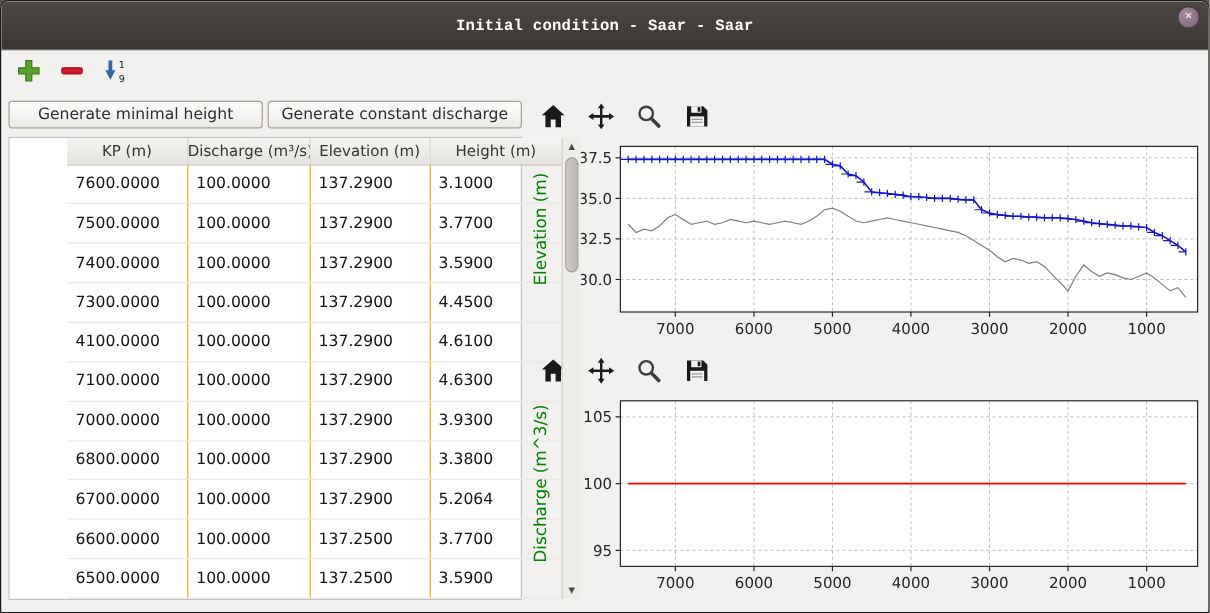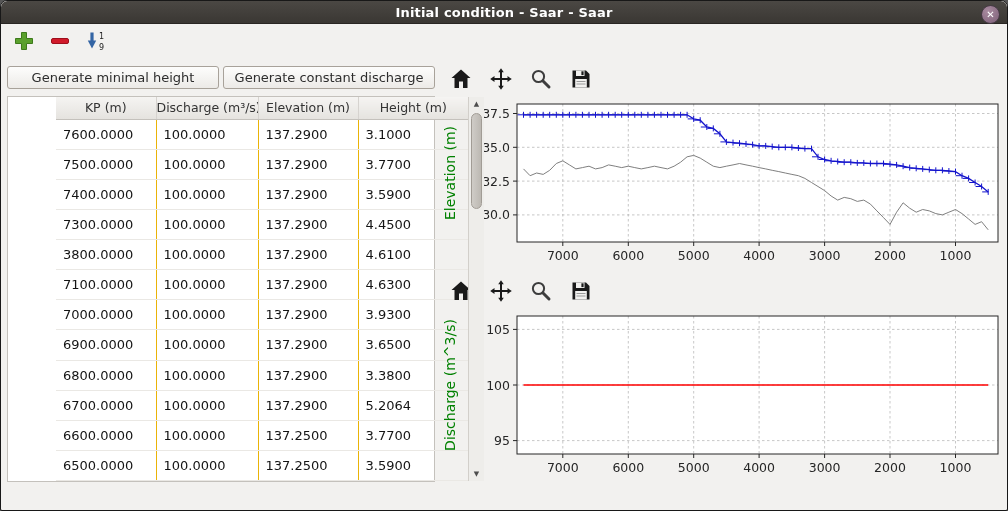--- a/index.html
+++ b/index.html
@@ -10,25 +10,25 @@
     width:1008px; height:511px;
     border:1px solid #181818;
     border-radius:7px 7px 2px 2px;
     background:#f2f1ef;
     overflow:hidden;
     display:flex; flex-direction:column;
   }
 
   
   .titlebar {
-    height:23px; flex:none; position:relative;
+    height:41px; flex:none; position:relative;
     background:linear-gradient(#4b4844,#3a3733);
     border-bottom:1px solid #292623;
     border-radius:6px 6px 0 0;
-    display:flex; align-items:center; justify-content:center;
+    display:flex; align-items:center; justify-content:center;font-family:Liberation Mono, monospace;
   }
   .titlebar .title {
     color:#ffffff; font-size:13px; font-weight:bold; letter-spacing:.2px;
   }
   .close-btn {
     position:absolute; right:7px; top:4px;
     width:19px; height:19px; border-radius:50%;
     background:radial-gradient(circle at 35% 30%, #a98ba0, #7c5f77);
     border:1px solid #453a44;
     color:#fff; font-size:10px; line-height:17px; text-align:center;
@@ -175,42 +175,36 @@
                 <td>137.2900</td>
                 <td>3.5900</td>
               </tr>
               <tr>
                 <td>7300.0000</td>
                 <td>100.0000</td>
                 <td>137.2900</td>
                 <td>4.4500</td>
               </tr>
               <tr>
-                <td>3800.0000</td>
+                <td>4100.0000</td>
                 <td>100.0000</td>
                 <td>137.2900</td>
                 <td>4.6100</td>
               </tr>
               <tr>
                 <td>7100.0000</td>
                 <td>100.0000</td>
                 <td>137.2900</td>
                 <td>4.6300</td>
               </tr>
               <tr>
                 <td>7000.0000</td>
                 <td>100.0000</td>
                 <td>137.2900</td>
                 <td>3.9300</td>
-              </tr>
-              <tr>
-                <td>6900.0000</td>
-                <td>100.0000</td>
-                <td>137.2900</td>
-                <td>3.6500</td>
               </tr>
               <tr>
                 <td>6800.0000</td>
                 <td>100.0000</td>
                 <td>137.2900</td>
                 <td>3.3800</td>
               </tr>
               <tr>
                 <td>6700.0000</td>
                 <td>100.0000</td>

